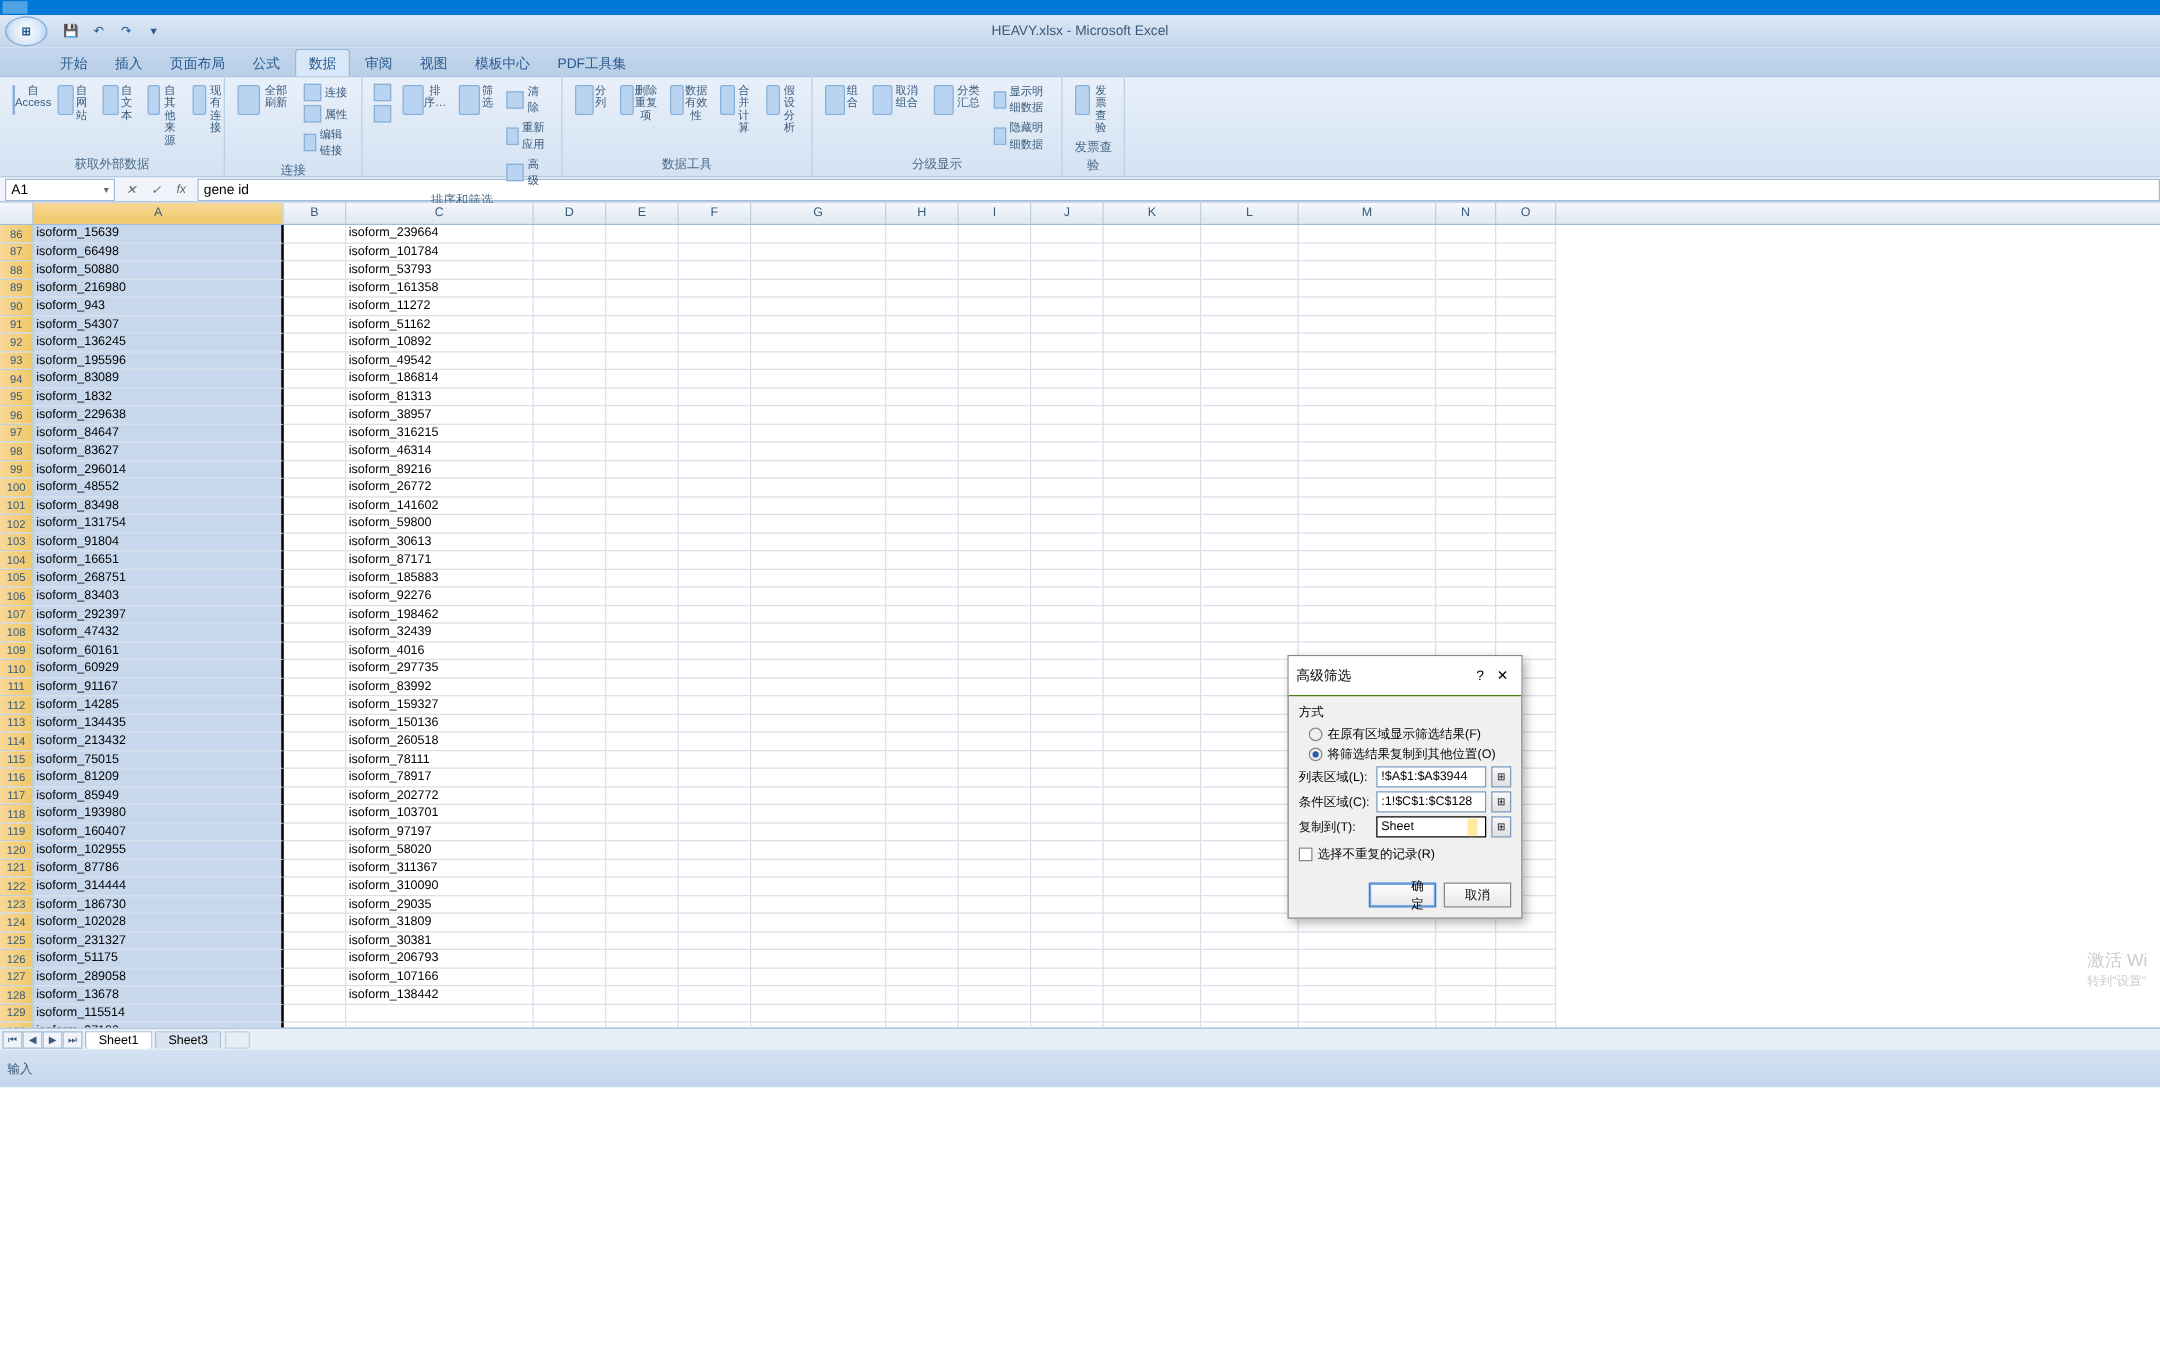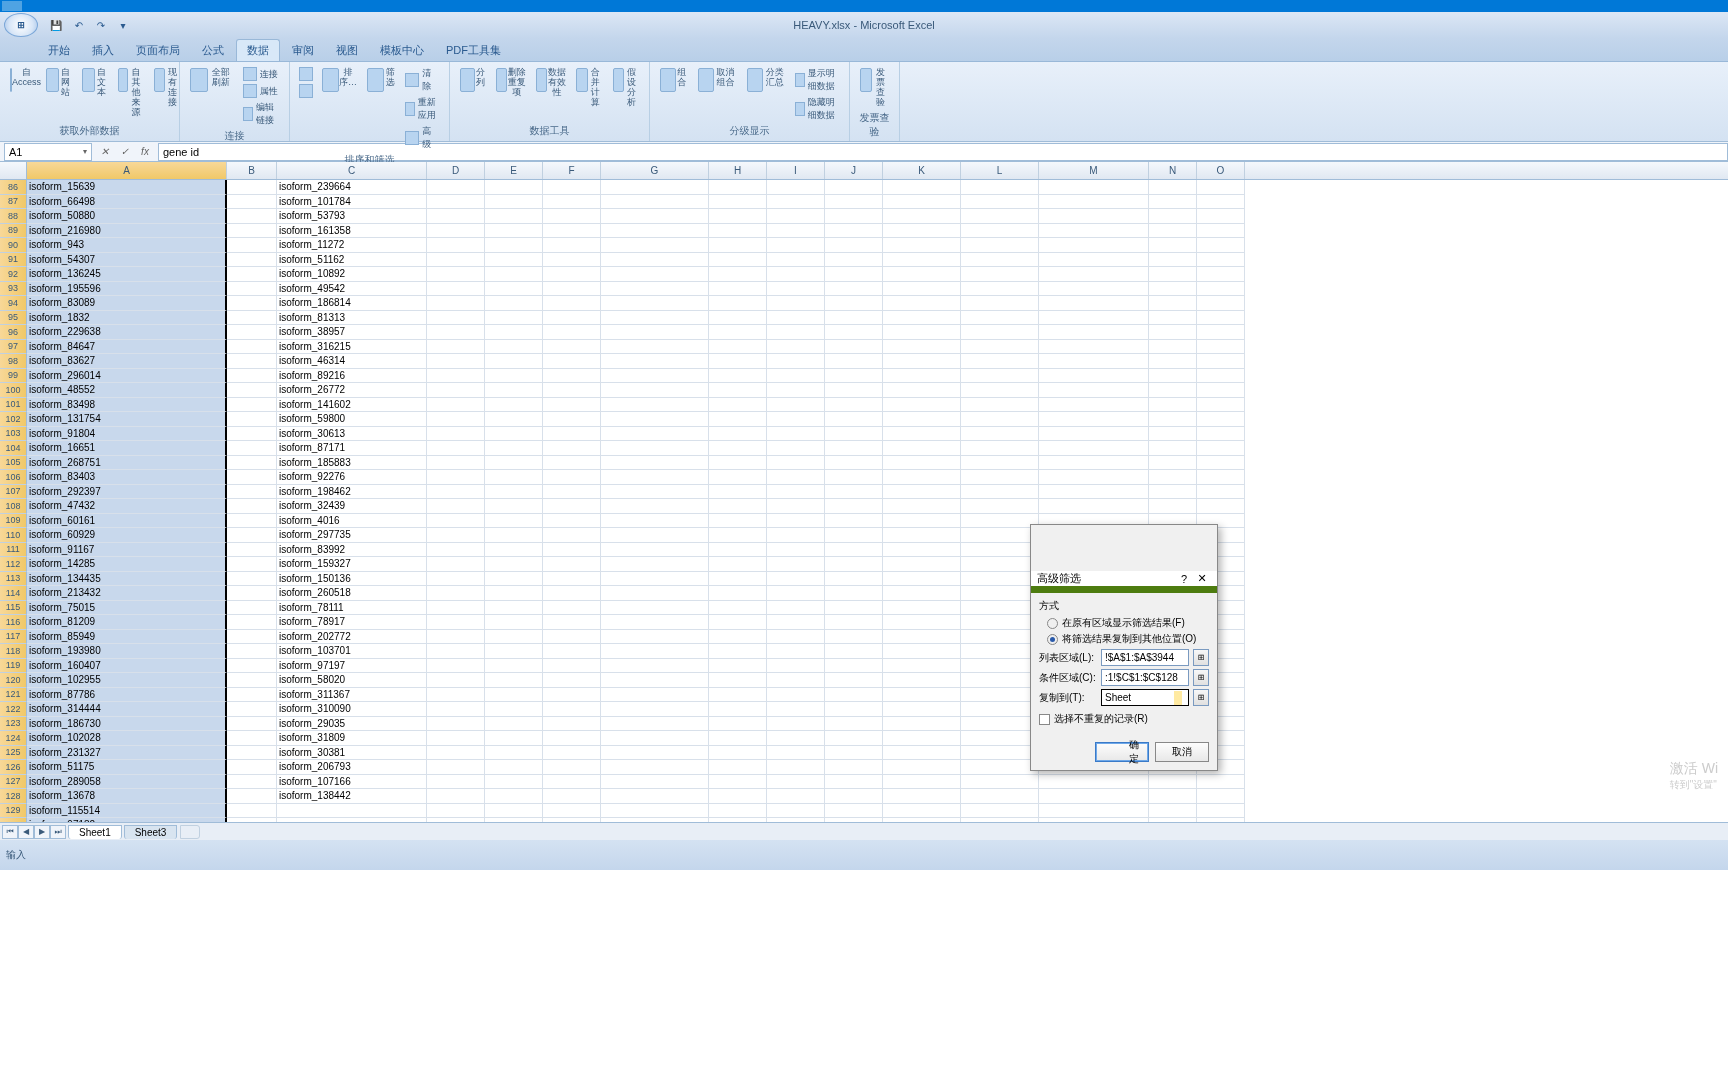--- a/index.html
+++ b/index.html
@@ -52,21 +52,21 @@
 .sheet-tabs { height: 18px; background: #e8eef6; display: flex; align-items: center; border-top: 1px solid #a0bcd8; }
 .nav-btns { display: flex; gap: 0; margin-left: 2px; }
 .nav-btn { width: 16px; height: 14px; border: 1px solid #a0bcd8; background: #f0f4fa; font-size: 8px; display: flex; align-items: center; justify-content: center; color: #3a5a7a; }
 .sheet-tab { padding: 1px 10px; background: #fff; border: 1px solid #a0bcd8; border-bottom: none; font-size: 10px; margin-left: 2px; border-radius: 0 0 3px 3px; }
 .sheet-tab.inactive { background: #d8e4f0; }
 .new-sheet { width: 20px; height: 14px; margin-left: 3px; background: #e8eef6; border: 1px solid #c0d0e0; border-radius: 0 3px 3px 0; }
 
 .statusbar { height: 30px; background: linear-gradient(#d4e2f2, #c4d6ec); display: flex; align-items: center; padding: 0 6px; font-size: 10px; color: #3a5a7a; }
 
 .dialog { position: absolute; left: 1030px; top: 362px; width: 188px; background: #f0f0f0; border: 1px solid #888; box-shadow: 3px 3px 8px rgba(0,0,0,0.3); font-size: 11px; }
-.dialog-title { height: 22px; background: #fff; display: flex; align-items: center; padding: 0 6px; border-bottom: 7px solid #4d7c0f; margin-top: 46px; }
+.dialog-title { height: 32px; background: #fff; display: flex; align-items: center; padding: 0 6px; border-bottom: 1px solid #4d7c0f; }
 .dialog-title-text { flex: 1; font-size: 11px; }
 .dialog-help { width: 18px; text-align: center; cursor: pointer; }
 .dialog-close { width: 18px; text-align: center; cursor: pointer; }
 .dialog-body { padding: 6px 8px; }
 .dialog-section-label { font-size: 10px; margin-bottom: 3px; }
 .radio-row { display: flex; align-items: center; gap: 4px; margin: 2px 0 2px 8px; font-size: 10px; }
 .radio { width: 11px; height: 11px; border: 1px solid #888; border-radius: 50%; display: flex; align-items: center; justify-content: center; }
 .radio.checked::after { content: ''; width: 5px; height: 5px; background: #2a5aaa; border-radius: 50%; }
 .field-row { display: flex; align-items: center; gap: 4px; margin: 3px 0; }
 .field-label { width: 58px; font-size: 10px; }

